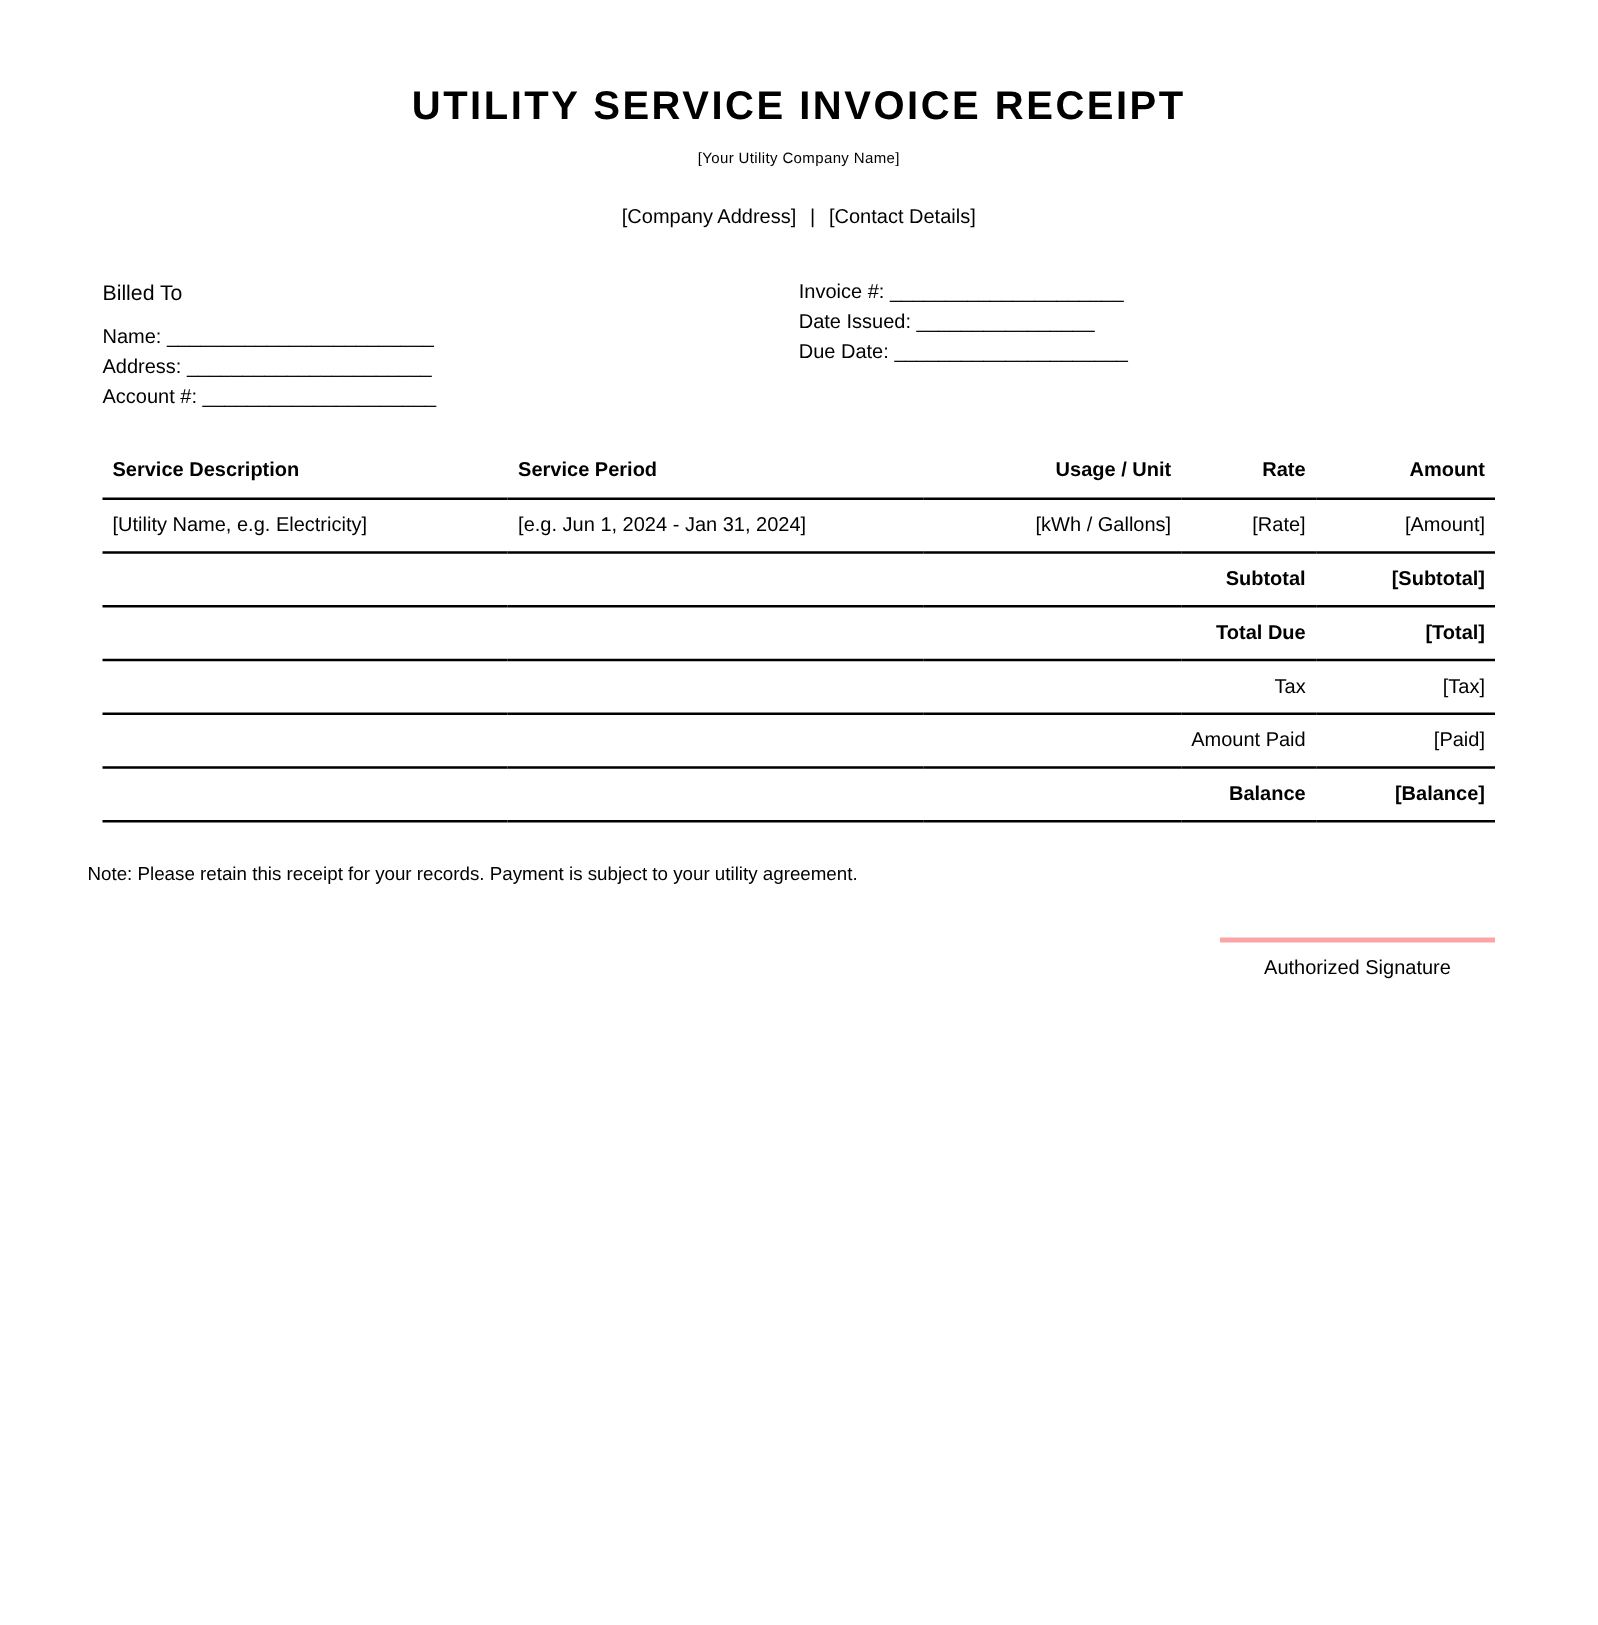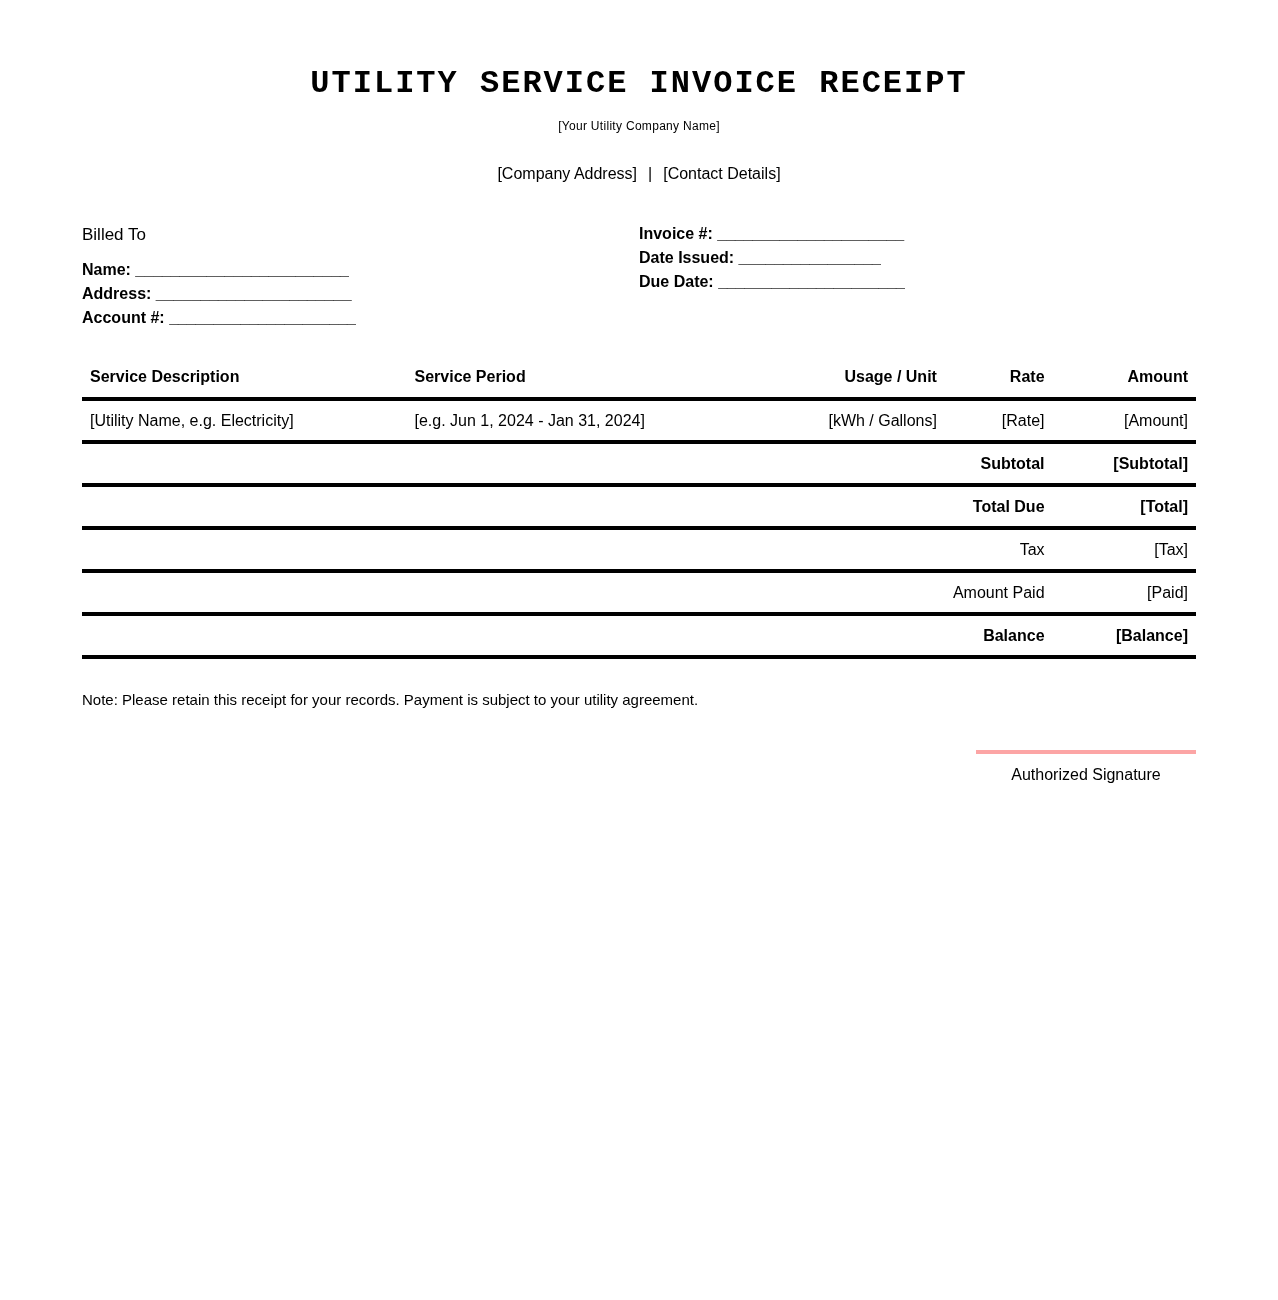--- a/index.html
+++ b/index.html
@@ -19,21 +19,20 @@
     .title {
       position: absolute;
       top: 64px;
       left: 0;
       width: 1278px;
       text-align: center;
       font-size: 32px;
       font-weight: bold;
       letter-spacing: 2px;
       line-height: 40px;
-      font-family: Liberation Mono, monospace;
     }
     .company {
       position: absolute;
       top: 116px;
       left: 0;
       width: 1278px;
       text-align: center;
       font-size: 12px;
       line-height: 20px;
       letter-spacing: 0.3px;
@@ -58,57 +57,56 @@
     .billed h3 {
       font-size: 17px;
       font-weight: normal;
       line-height: 22px;
       margin-bottom: 12px;
     }
     .field {
       font-size: 16px;
       line-height: 24px;
       white-space: nowrap;
-      font-weight: bold;
     }
     .invoice-info {
       position: absolute;
       top: 222px;
       left: 639px;
       width: 500px;
     }
 
     .items {
       position: absolute;
       top: 356px;
       left: 82px;
       width: 1114px;
       border-collapse: collapse;
       font-size: 16px;
     }
     .items th, .items td {
       height: 43px;
       padding: 0 8px;
-      border-bottom: 4px solid #000000;
+      border-bottom: 2px solid #000000;
       vertical-align: middle;
     }
     .items thead th { font-weight: bold; }
     .items .left { text-align: left; }
     .items .right { text-align: right; }
     .items .bold { font-weight: bold; }
     .col-desc { width: 331px; }
     .col-period { width: 340px; }
     .col-usage { width: 210px; }
     .col-rate { width: 88px; }
     .col-amount { width: 145px; }
 
     .note {
       position: absolute;
       top: 690px;
-      left: 82px;
+      left: 70px;
       font-size: 15px;
       line-height: 20px;
     }
     .signature {
       position: absolute;
       top: 750px;
       left: 976px;
       width: 220px;
       border-top: 4px solid #fca5a5;
       text-align: center;

